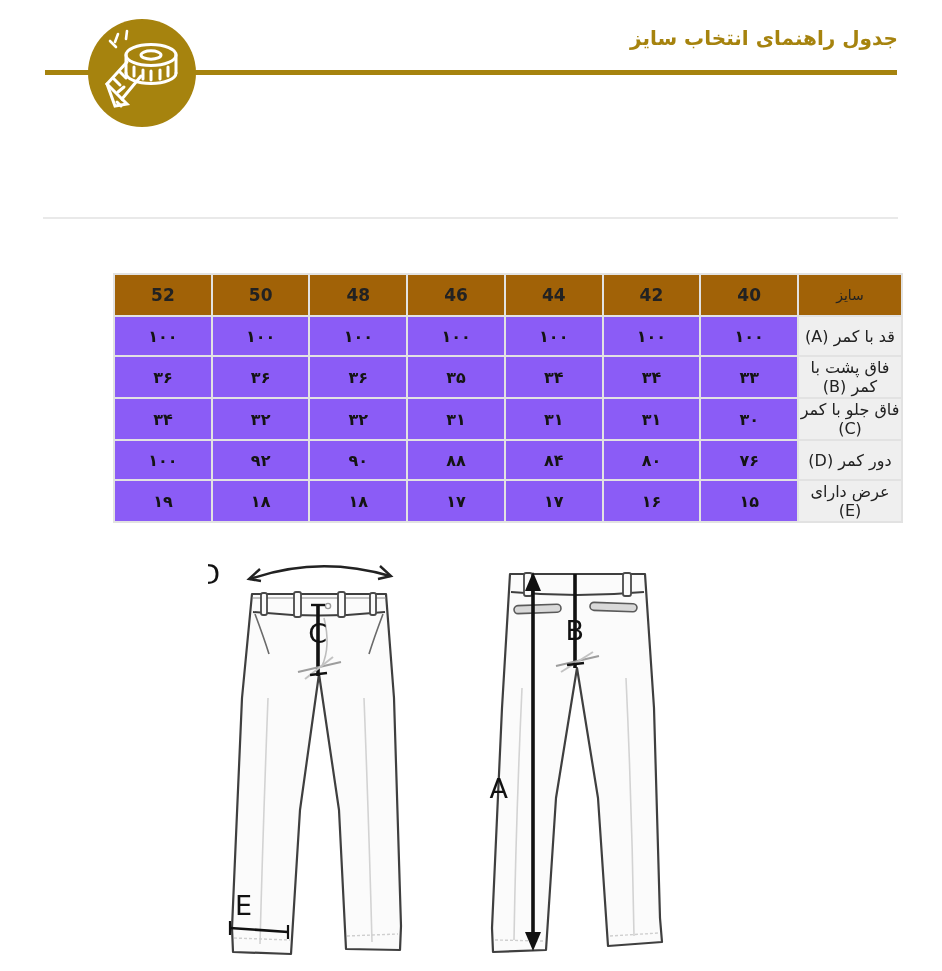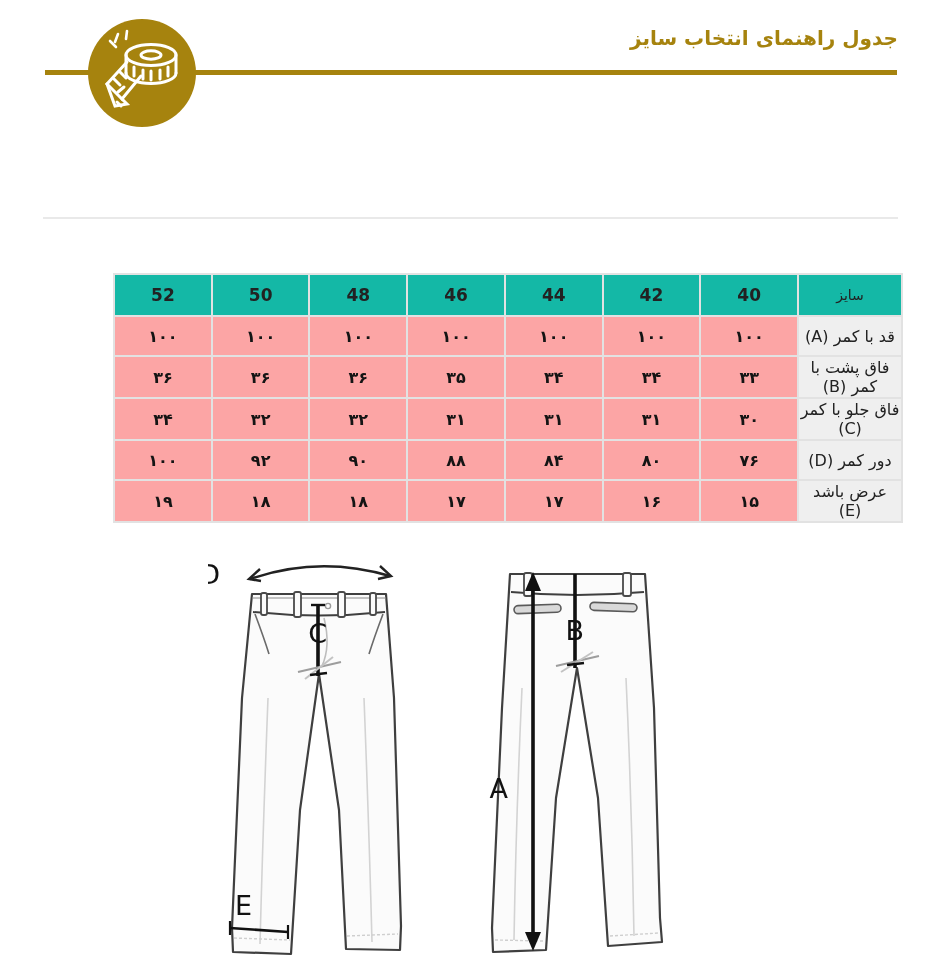--- a/index.html
+++ b/index.html
@@ -30,24 +30,24 @@
     background:#e9e9e9;
   }
   .table-wrap{
     position:absolute;top:273px;right:39px;width:790px;
   }
   table{
     width:100%;border-collapse:collapse;table-layout:fixed;
   }
   th,td{
     border:2px solid #e2e2e2;text-align:center;vertical-align:middle;
-    background:#fca5a5;
+    background:#8b5cf6;
   }
   thead th{
-    height:38px;background:#14b8a6;font-size:17px;font-weight:600;color:#222;
+    height:38px;background:#a16207;font-size:17px;font-weight:600;color:#222;
   }
   thead th.label-col{font-size:14px;font-weight:400;}
   tbody th.label-col{
     background:#efefef;font-size:16px;font-weight:400;color:#222;
   }
   tbody td{
     height:36px;font-size:16px;font-weight:bold;color:#141414;
   }
   col.label-col{width:104px;}
   .diagrams{position:absolute;top:548px;left:0;width:942px;height:424px;}
@@ -159,21 +159,21 @@
           <th class="label-col">دور کمر (D)</th>
           <td>۷۶</td>
           <td>۸۰</td>
           <td>۸۴</td>
           <td>۸۸</td>
           <td>۹۰</td>
           <td>۹۲</td>
           <td>۱۰۰</td>
         </tr>
         <tr>
-          <th class="label-col">عرض باشد (E)</th>
+          <th class="label-col">عرض دارای (E)</th>
           <td>۱۵</td>
           <td>۱۶</td>
           <td>۱۷</td>
           <td>۱۷</td>
           <td>۱۸</td>
           <td>۱۸</td>
           <td>۱۹</td>
         </tr>
       </tbody>
   </table>

